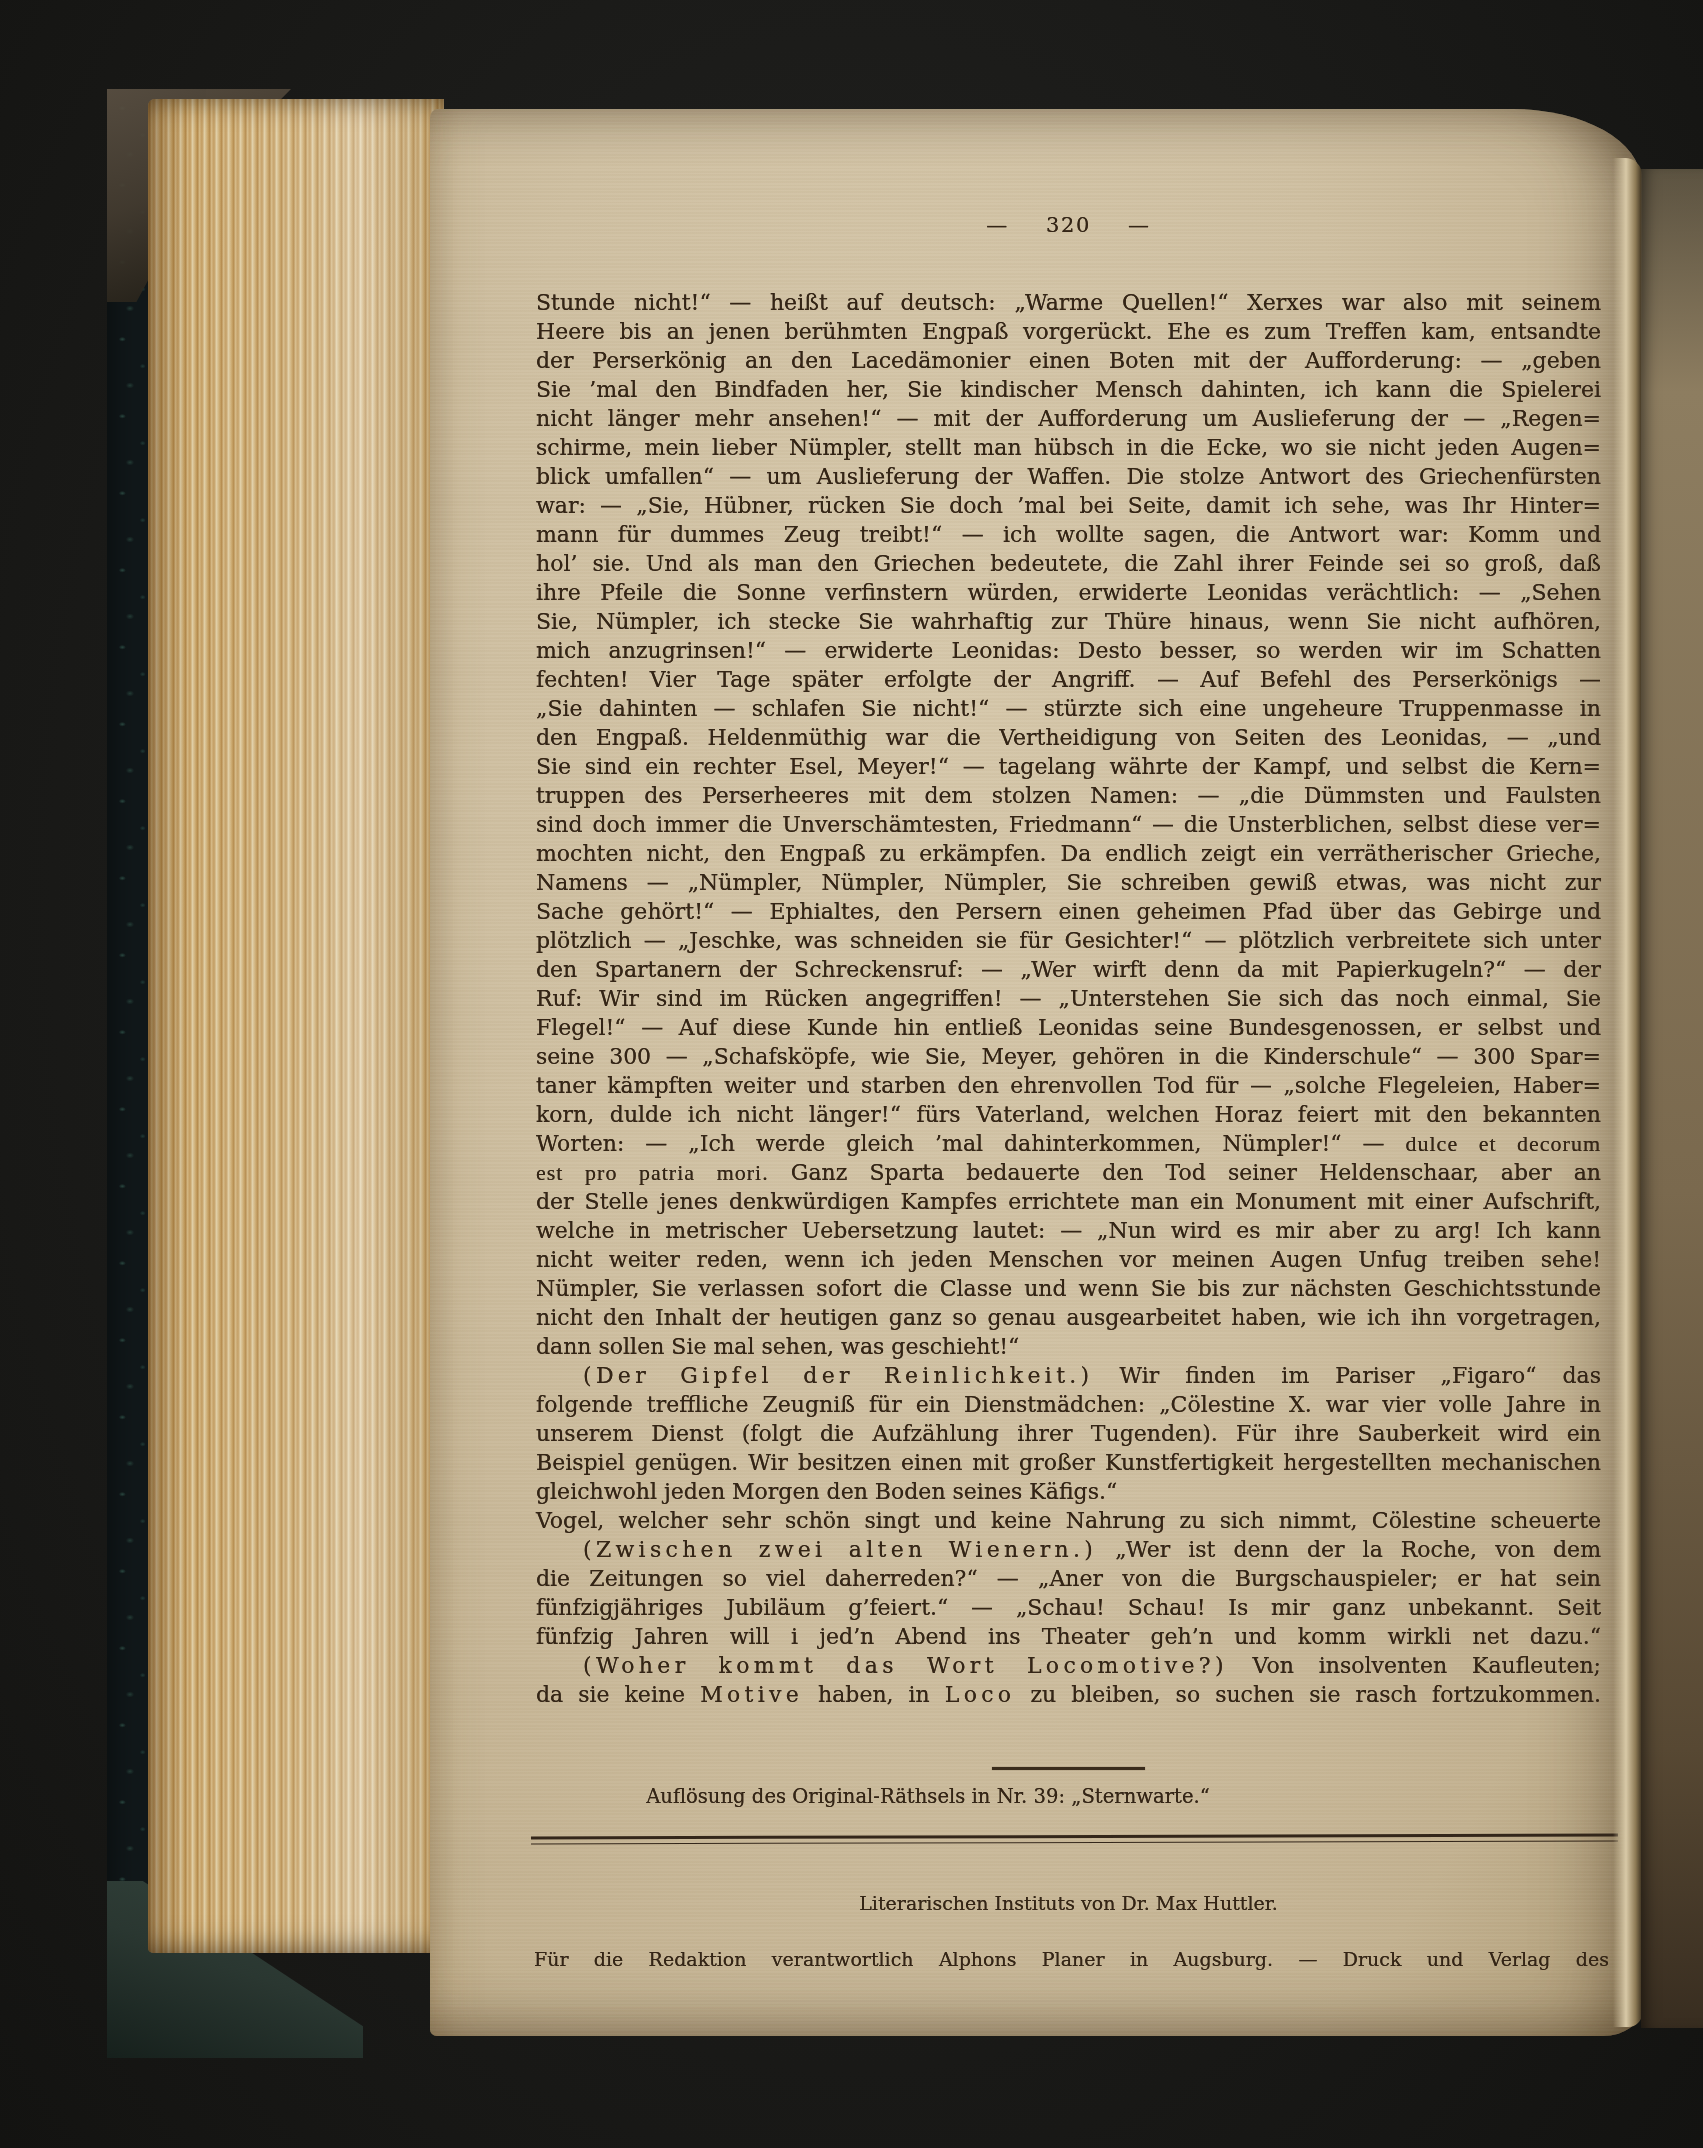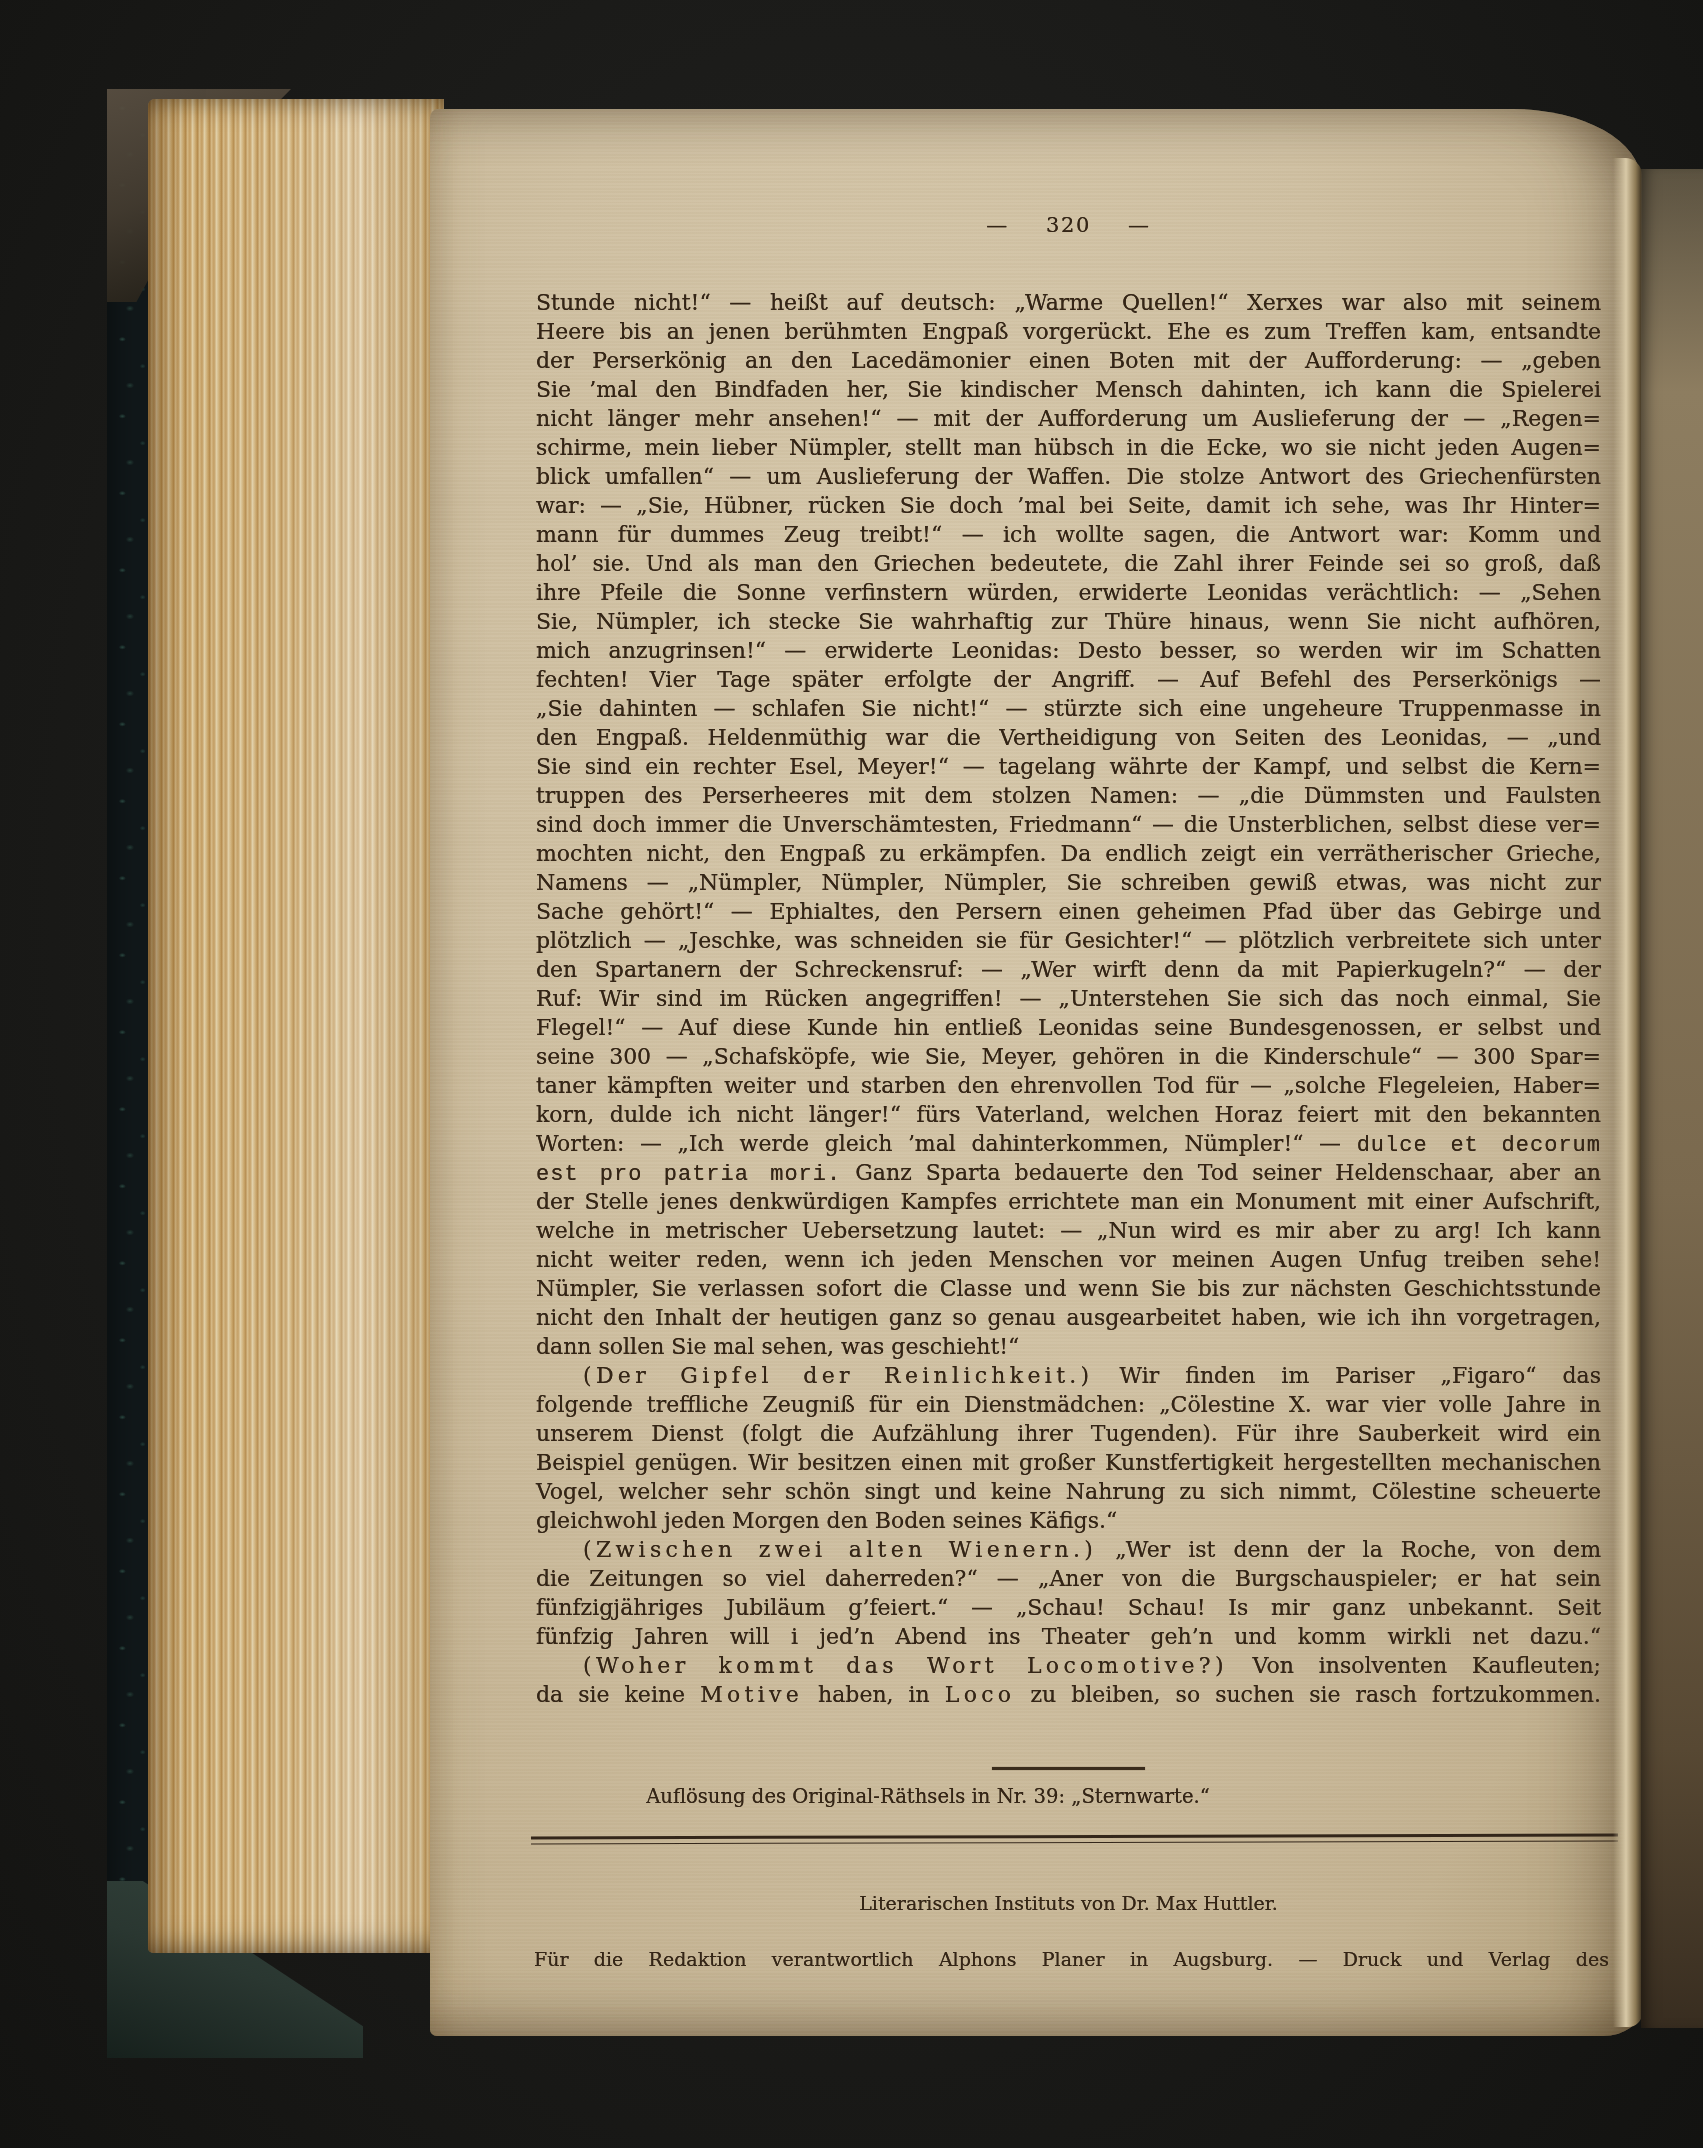--- a/index.html
+++ b/index.html
@@ -73,21 +73,21 @@
     font-size:21px;letter-spacing:1.7px;
   }
   .textblock{
     position:absolute;left:106px;top:179px;width:1065px;
     font-size:22px;
   }
   .line{height:29px;line-height:29px;text-align:justify;text-align-last:justify;white-space:normal;}
   .line.end{text-align-last:left;}
   .line.indent{text-indent:47px;}
   .sperr{letter-spacing:4.3px;}
-  .antiqua{font-family:Liberation Mono, monospace;letter-spacing:1px;}
+  .antiqua{font-family:Liberation Serif, serif;letter-spacing:1px;}
   .divider-short{
     position:absolute;left:562px;top:1658px;width:153px;height:2.6px;
     background:#3a2c1c;box-shadow:0 0 0.9px rgba(52,37,22,.8);
   }
   .solution{
     position:absolute;left:106px;top:1675px;width:1065px;
     text-align:center;padding-right:281px;box-sizing:border-box;
     font-size:19.6px;line-height:25.6px;
   }
   .rule-double{
@@ -165,22 +165,22 @@
         <div class="line">der Stelle jenes denkwürdigen Kampfes errichtete man ein Monument mit einer Aufschrift,</div>
         <div class="line">welche in metrischer Uebersetzung lautet: — „Nun wird es mir aber zu arg! Ich kann</div>
         <div class="line">nicht weiter reden, wenn ich jeden Menschen vor meinen Augen Unfug treiben sehe!</div>
         <div class="line">Nümpler, Sie verlassen sofort die Classe und wenn Sie bis zur nächsten Geschichtsstunde</div>
         <div class="line">nicht den Inhalt der heutigen ganz so genau ausgearbeitet haben, wie ich ihn vorgetragen,</div>
         <div class="line end">dann sollen Sie mal sehen, was geschieht!“</div>
         <div class="line indent"><span class="sperr">(Der Gipfel der Reinlichkeit.)</span> Wir finden im Pariser „Figaro“ das</div>
         <div class="line">folgende treffliche Zeugniß für ein Dienstmädchen: „Cölestine X. war vier volle Jahre in</div>
         <div class="line">unserem Dienst (folgt die Aufzählung ihrer Tugenden). Für ihre Sauberkeit wird ein</div>
         <div class="line">Beispiel genügen. Wir besitzen einen mit großer Kunstfertigkeit hergestellten mechanischen</div>
+        <div class="line end">gleichwohl jeden Morgen den Boden seines Käfigs.“</div>
         <div class="line">Vogel, welcher sehr schön singt und keine Nahrung zu sich nimmt, Cölestine scheuerte</div>
-        <div class="line end">gleichwohl jeden Morgen den Boden seines Käfigs.“</div>
         <div class="line indent"><span class="sperr">(Zwischen zwei alten Wienern.)</span> „Wer ist denn der la Roche, von dem</div>
         <div class="line">die Zeitungen so viel daherreden?“ — „Aner von die Burgschauspieler; er hat sein</div>
         <div class="line">fünfzigjähriges Jubiläum g’feiert.“ — „Schau! Schau! Is mir ganz unbekannt. Seit</div>
         <div class="line">fünfzig Jahren will i jed’n Abend ins Theater geh’n und komm wirkli net dazu.“</div>
         <div class="line indent"><span class="sperr">(Woher kommt das Wort Locomotive?)</span> Von insolventen Kaufleuten;</div>
         <div class="line">da sie keine <span class="sperr">Motive</span> haben, in <span class="sperr">Loco</span> zu bleiben, so suchen sie rasch fortzukommen.</div>
       </div>
 
     <div class="divider-short"></div>
 

